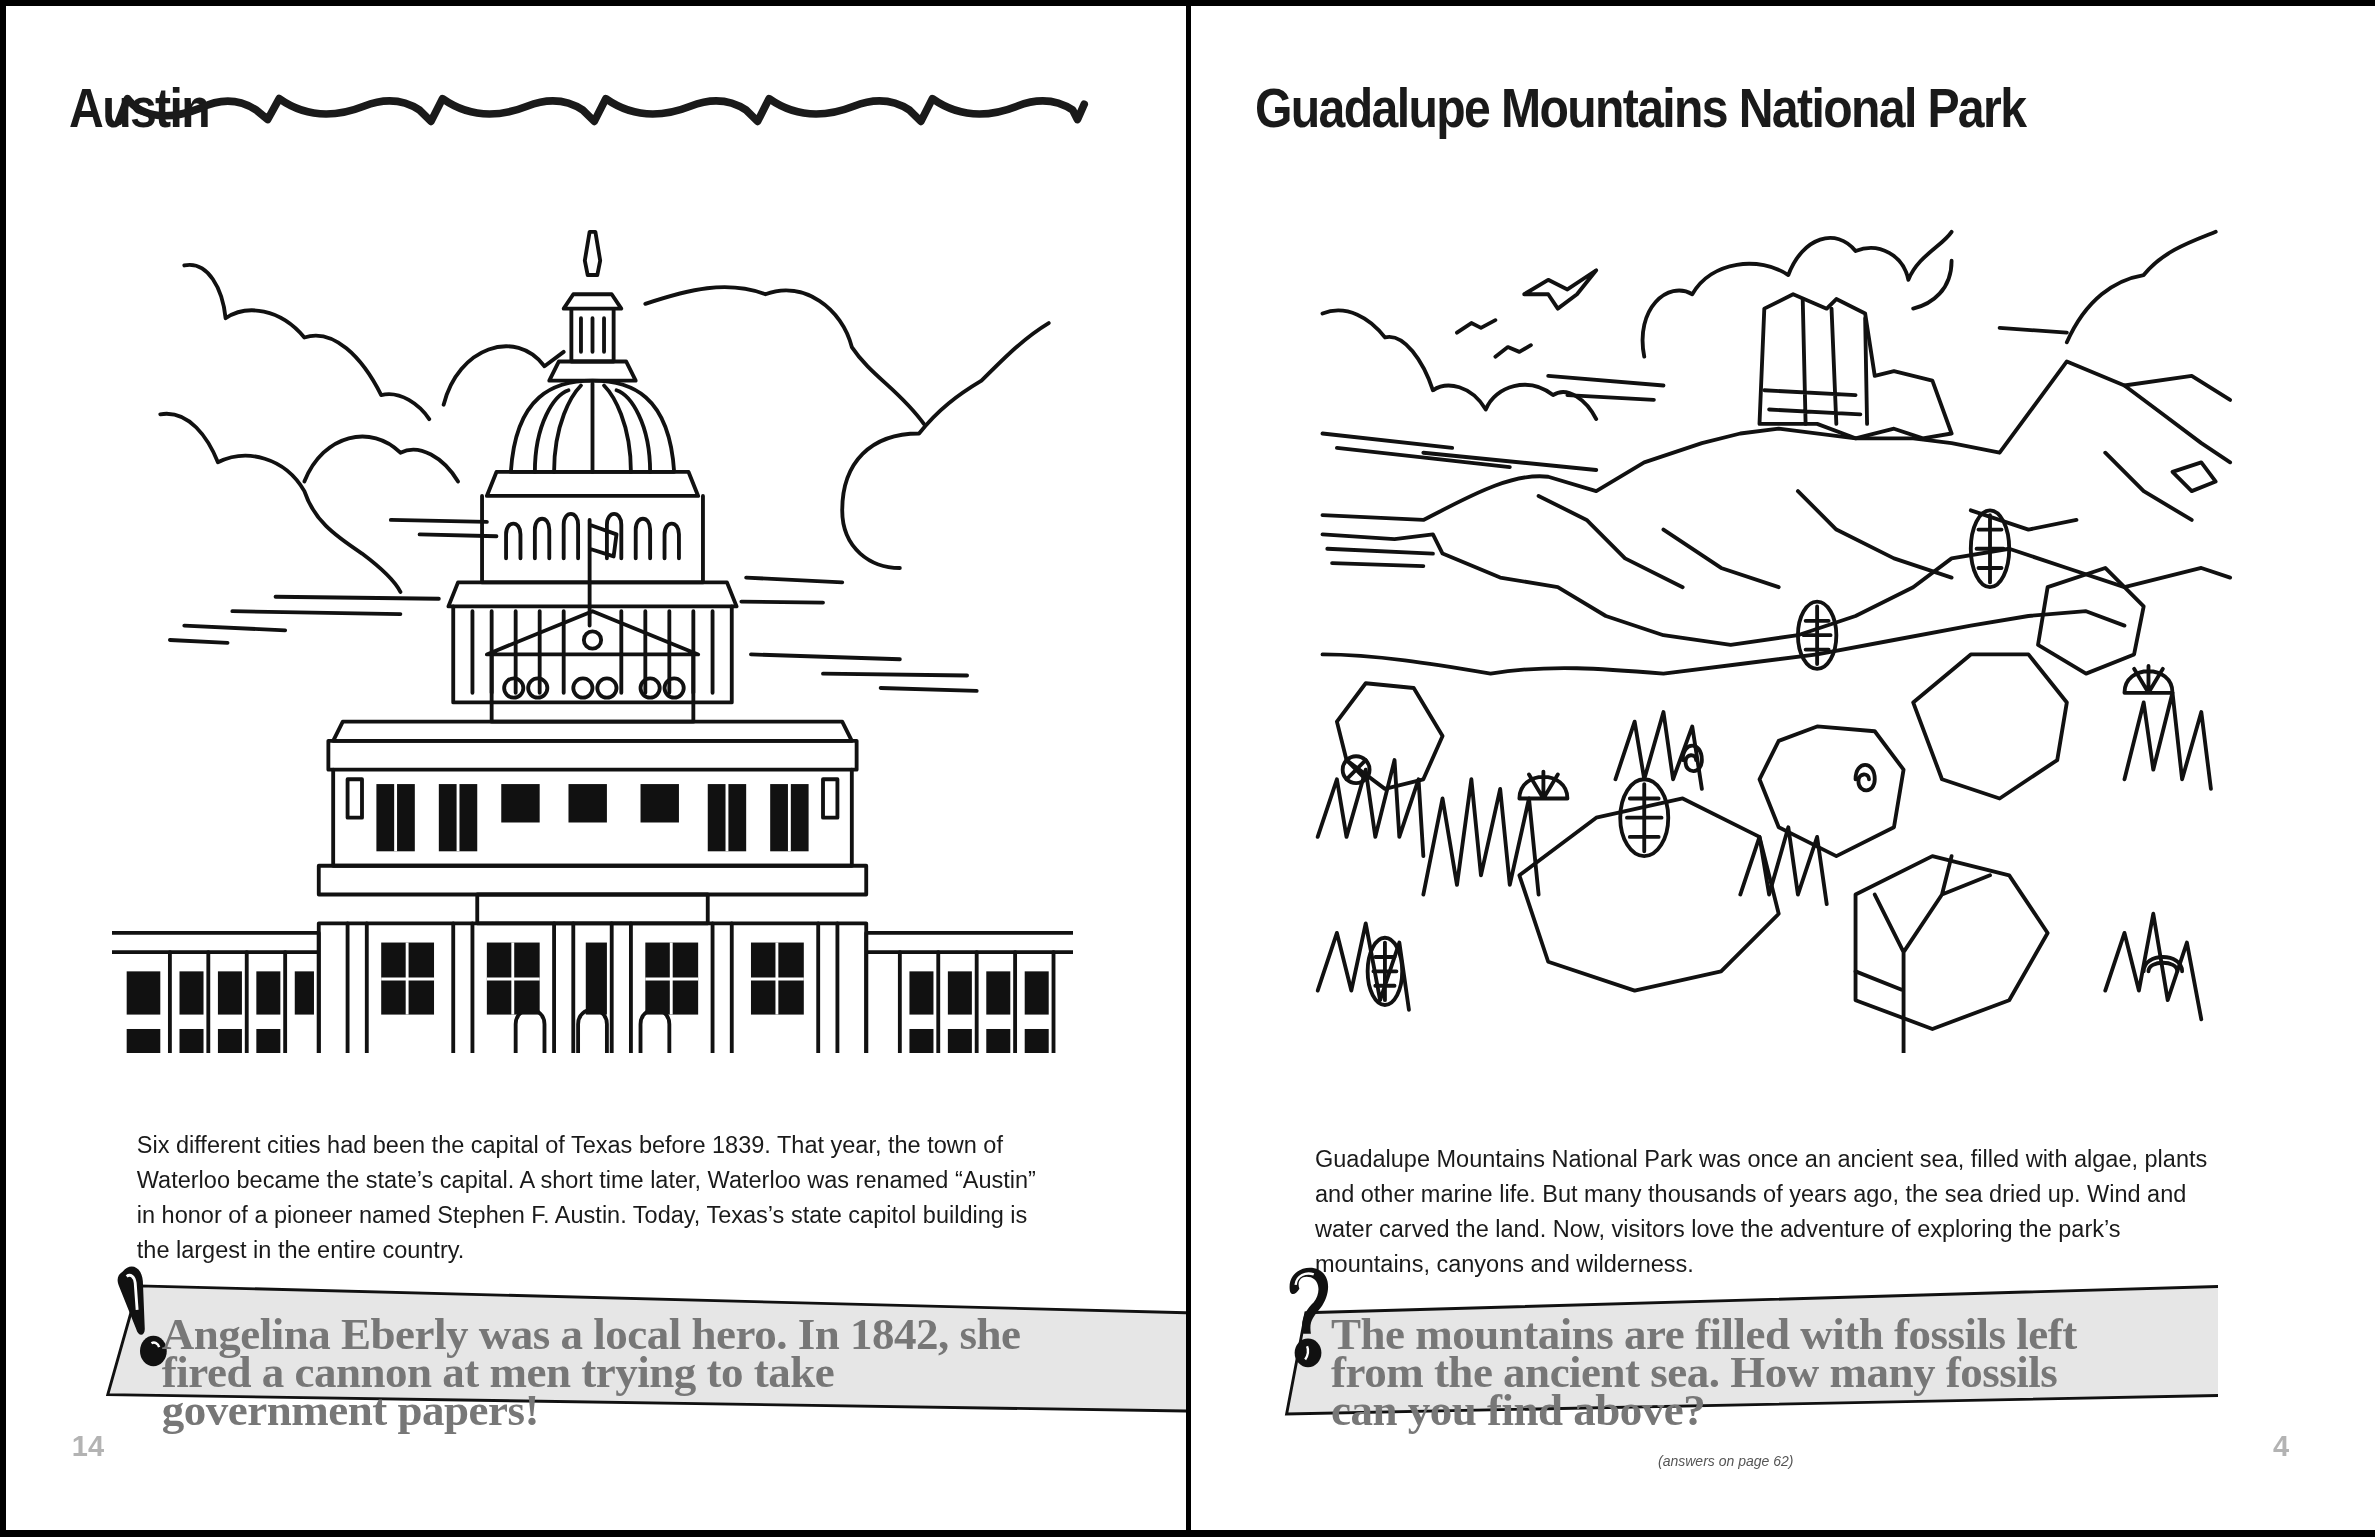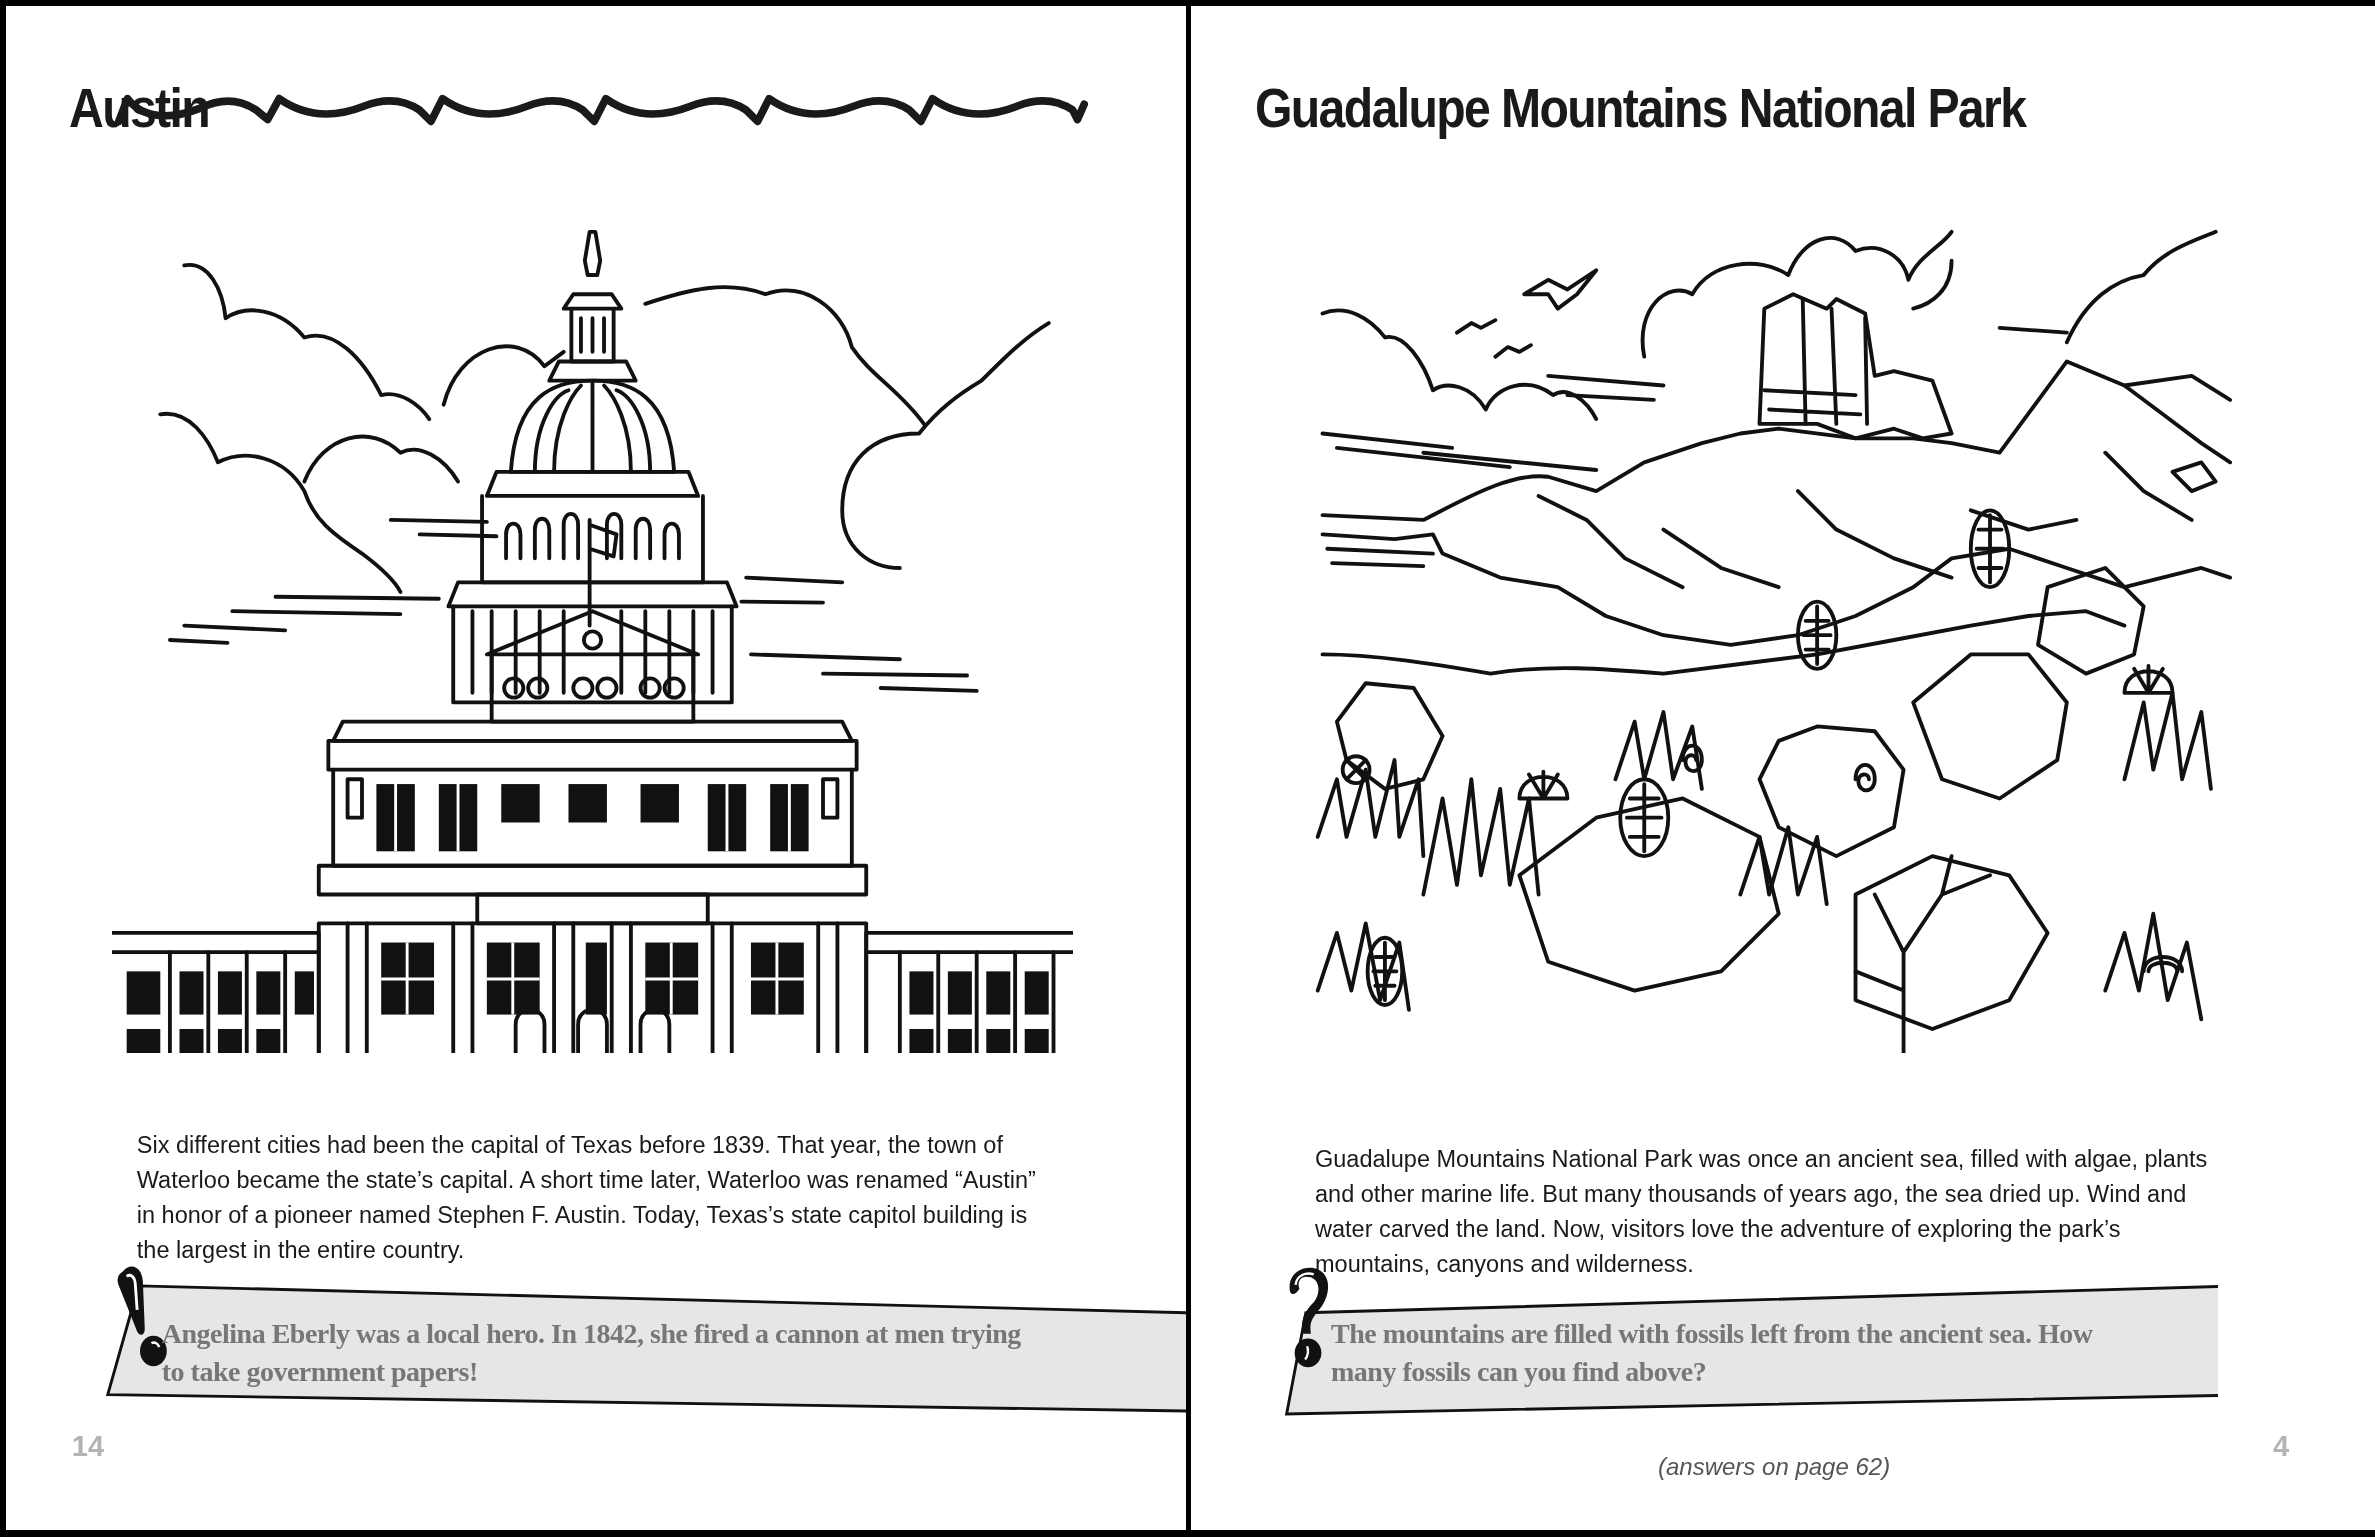--- a/index.html
+++ b/index.html
@@ -15,28 +15,28 @@
   .illus { position:absolute; top:197px; width:961px; height:850px; }
   .page.left .illus { left:106px; }
   .page.right .illus { left:88px; }
   .body-text { position:absolute; top:1095px; width:903px; font-size:23.5px; line-height:35px; color:#1a1a1a; }
   .page.left .body-text { left:131px;margin-top:27px; }
   .page.right .body-text { left:124px;margin-top:41px; }
   .callout { position:absolute; top:1249px; height:183px; }
   .page.left .callout { left:96px; width:1086px; }
   .page.right .callout { left:86px; width:941px; }
   .callout svg.banner { position:absolute; left:0; top:0; width:100%; height:100%; }
-  .callout-text { position:absolute; font-family:"Liberation Serif", serif; font-weight:bold; font-size:28px; line-height:38px; color:#777; letter-spacing:-0.5px; }
+  .callout-text { position:absolute; font-family:"Liberation Serif", serif; font-weight:bold; font-size:45px; line-height:38px; color:#777; letter-spacing:-0.5px; }
   .page.left .callout-text { left:60px; top:60px; width:865px; }
   .page.right .callout-text { left:54px; top:60px; width:788px; }
   .mark { position:absolute; font-family:"Liberation Serif", serif; font-weight:bold; color:#111; }
   .page-num { position:absolute; top:1424px; font-family:"Liberation Sans", sans-serif; font-weight:bold; font-size:29px; color:#b3b3b3; }
   .page.left .page-num { left:66px; }
   .page.right .page-num { left:1082px; }
-  .answers { position:absolute; left:467px; top:1447px; font-size:24px; font-style:italic; color:#555; }
+  .answers { position:absolute; left:467px; top:1447px; font-size:14px; font-style:italic; color:#555; }
 </style>
 </head>
 <body>
 
 <div class="spread">
 
   <div class="page left">
     <div class="title">Austin</div>
     <svg class="squiggle" viewBox="0 0 1015 40" preserveAspectRatio="none">
       <path d="M5,32 L14,8 C30,30 60,30 90,18 C110,8 130,8 148,20 L160,30 L172,8 C200,28 230,28 260,16 C280,8 300,8 318,20 L330,32 L342,8 C370,28 400,28 430,16 C450,8 470,8 488,20 L500,32 L512,8 C540,28 570,28 600,16 C620,8 640,8 658,20 L670,32 L682,8 C710,28 740,28 770,16 C790,8 810,8 828,20 L840,32 L852,8 C880,28 910,28 940,16 C960,8 980,8 998,20 L1003,30 L1010,14" fill="none" stroke="#1a1a1a" stroke-width="8" stroke-linejoin="round" stroke-linecap="round"></path>

